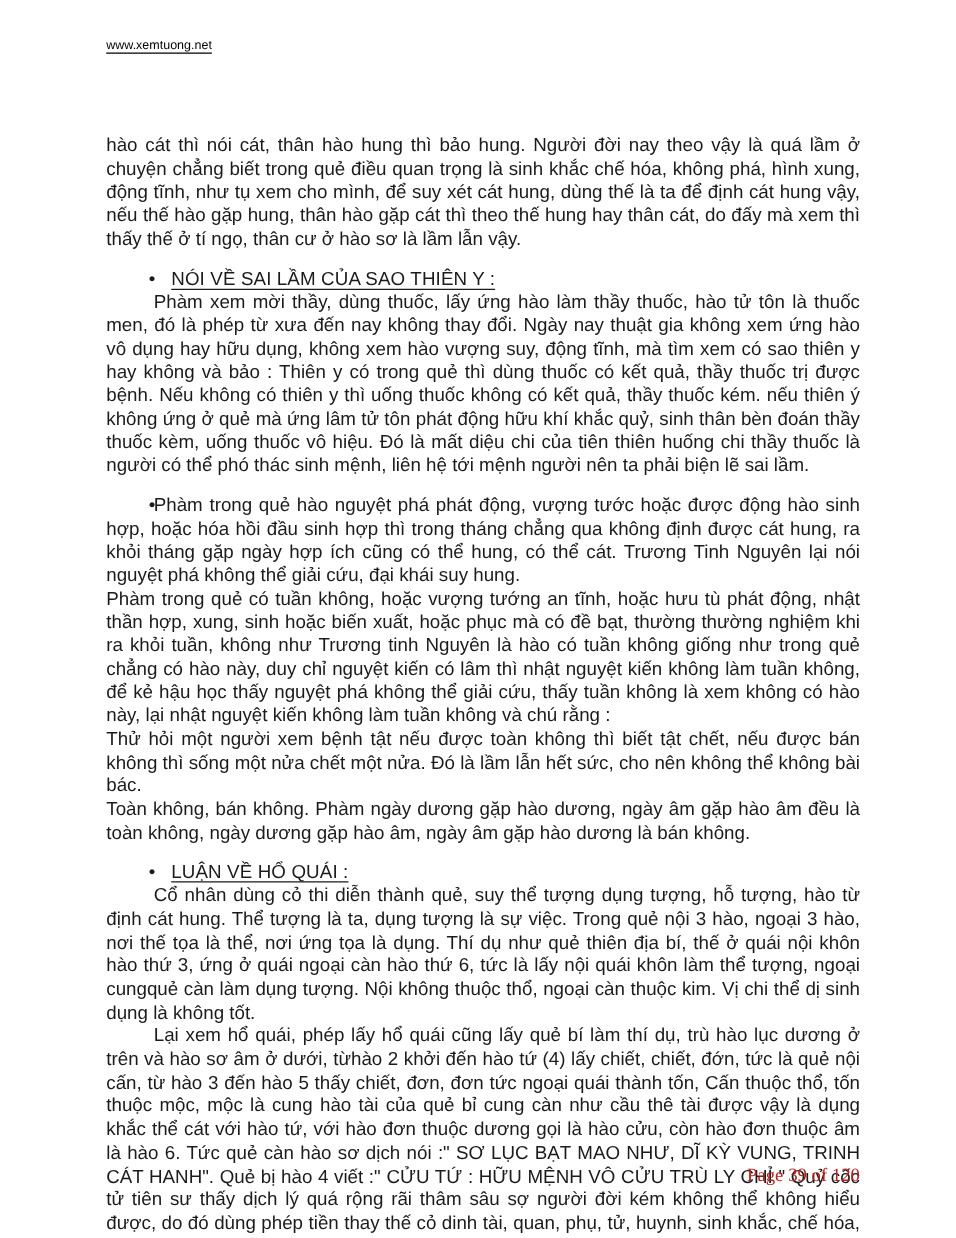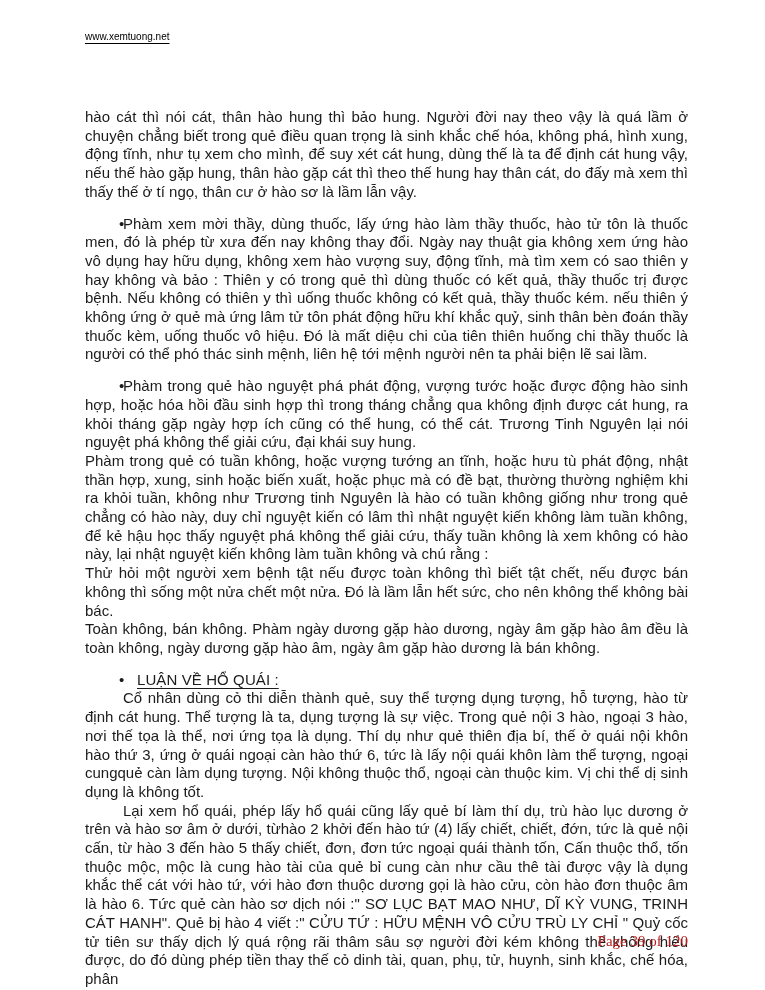--- a/index.html
+++ b/index.html
@@ -67,20 +67,21 @@
 <div class="page">
 
   <div class="doc-header">www.xemtuong.net</div>
 
   <div class="content">
 
     <p>hào cát thì nói cát, thân hào hung thì bảo hung. Người đời nay theo vậy là quá lầm ở chuyện chẳng biết trong quẻ điều quan trọng là sinh khắc chế hóa, không phá, hình xung, động tĩnh, như tụ xem cho mình, để suy xét cát hung, dùng thế là ta để định cát hung vậy, nếu thế hào gặp hung, thân hào gặp cát thì theo thế hung hay thân cát, do đấy mà xem thì thấy thế ở tí ngọ, thân cư ở hào sơ là lầm lẫn vậy.</p>
 
     <div class="heading-row">
       <span class="bullet">•</span>
+      <span class="heading-text">NÓI VỀ SAI LẦM CỦA SAO THIÊN Y :</span>
     </div>
 
     <p class="first-indent">Phàm xem mời thầy, dùng thuốc, lấy ứng hào làm thầy thuốc, hào tử tôn là thuốc men, đó là phép từ xưa đến nay không thay đổi. Ngày nay thuật gia không xem ứng hào vô dụng hay hữu dụng, không xem hào vượng suy, động tĩnh, mà tìm xem có sao thiên y hay không và bảo : Thiên y có trong quẻ thì dùng thuốc có kết quả, thầy thuốc trị được bệnh. Nếu không có thiên y thì uống thuốc không có kết quả, thầy thuốc kém. nếu thiên ý không ứng ở quẻ mà ứng lâm tử tôn phát động hữu khí khắc quỷ, sinh thân bèn đoán thầy thuốc kèm, uống thuốc vô hiệu. Đó là mất diệu chi của tiên thiên huống chi thầy thuốc là người có thể phó thác sinh mệnh, liên hệ tới mệnh người nên ta phải biện lẽ sai lầm.</p>
 
     <div class="heading-row">
       <span class="bullet">•</span>
     </div>
 
     <p class="first-indent">Phàm trong quẻ hào nguyệt phá phát động, vượng tước hoặc được động hào sinh hợp, hoặc hóa hồi đầu sinh hợp thì trong tháng chẳng qua không định được cát hung, ra khỏi tháng gặp ngày hợp ích cũng có thể  hung, có thể cát. Trương Tinh Nguyên lại nói nguyệt phá không thể giải cứu, đại khái suy hung.</p>
     <p>Phàm trong quẻ có tuần không, hoặc vượng tướng an tĩnh, hoặc hưu tù phát động, nhật thần hợp, xung, sinh hoặc biến xuất, hoặc phục mà có đề bạt, thường thường nghiệm khi ra khỏi tuần, không như Trương tinh Nguyên là hào có tuần không giống như trong quẻ chẳng có hào này, duy chỉ nguyệt kiến có lâm thì nhật nguyệt kiến  không làm tuần không, để kẻ hậu học thấy nguyệt phá không thể giải cứu, thấy tuần không là xem không có hào này, lại nhật nguyệt kiến không làm tuần không và chú rằng :</p>

